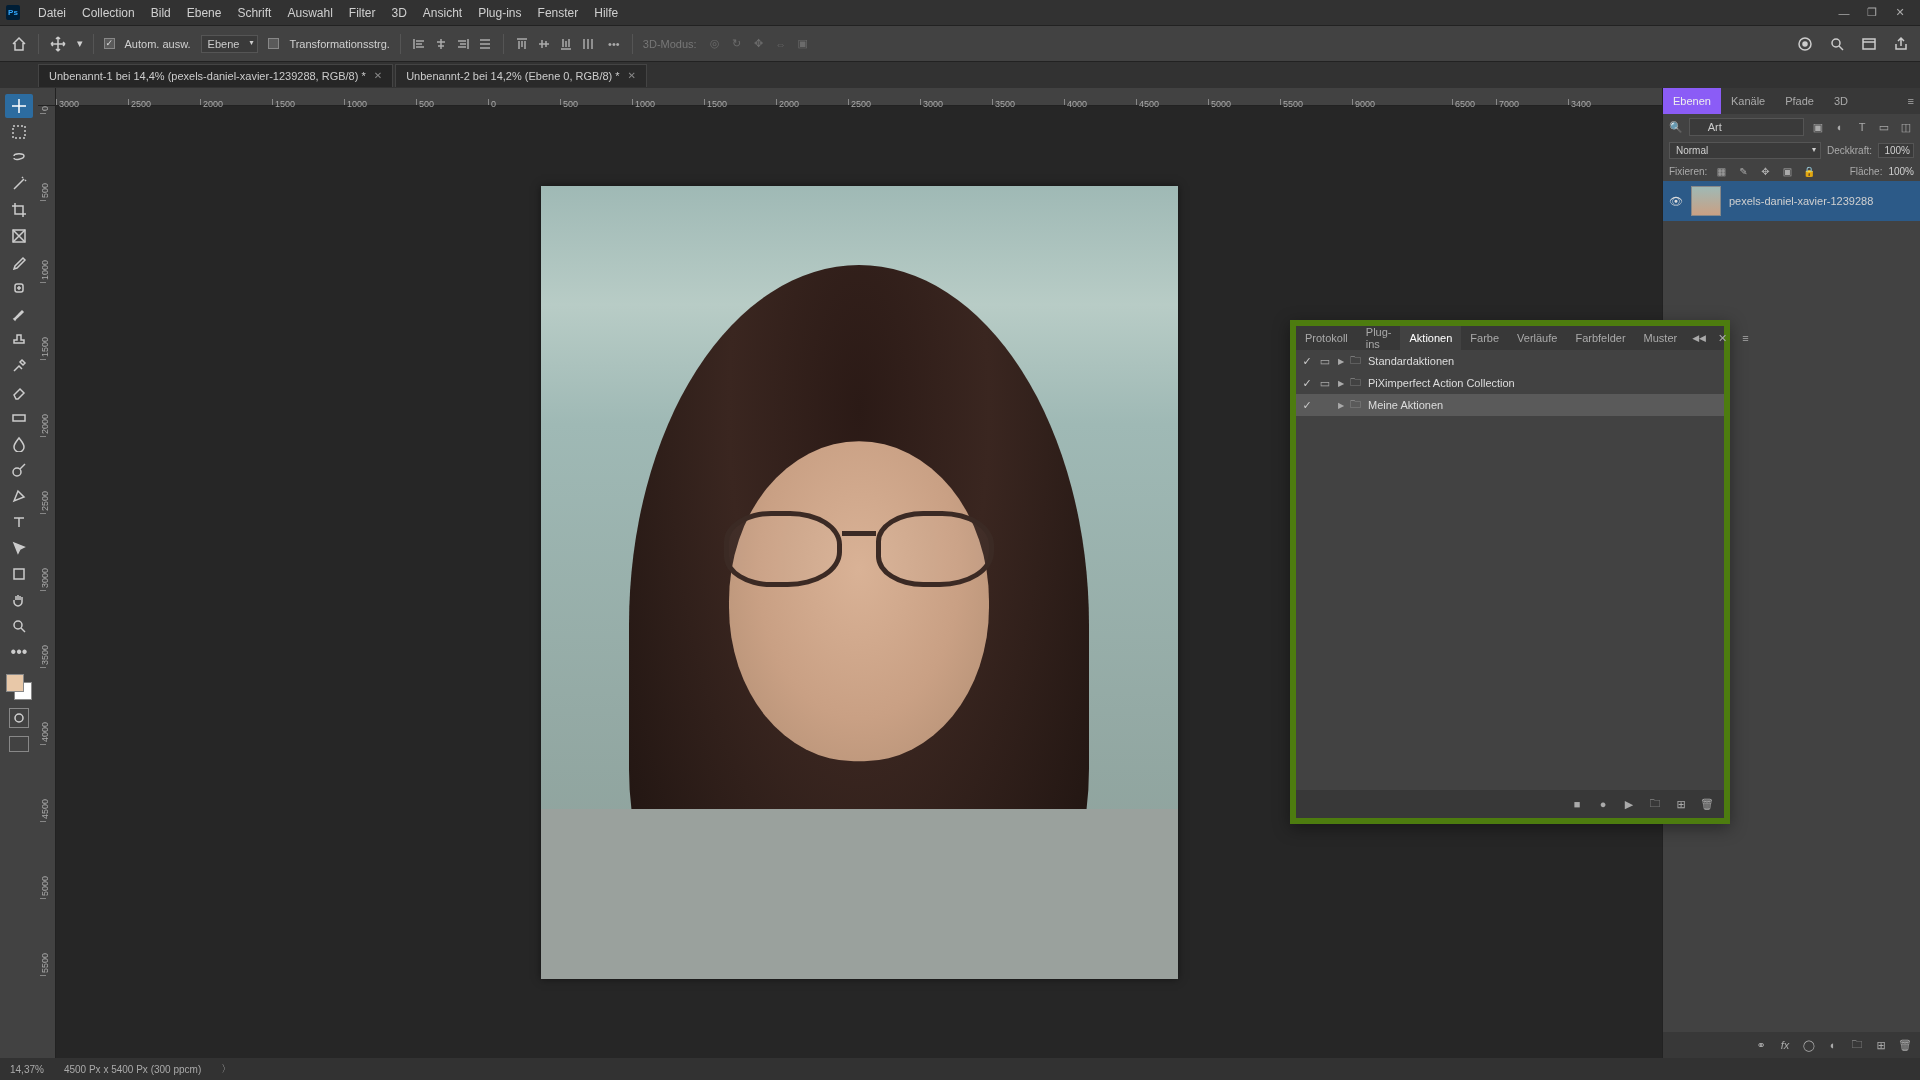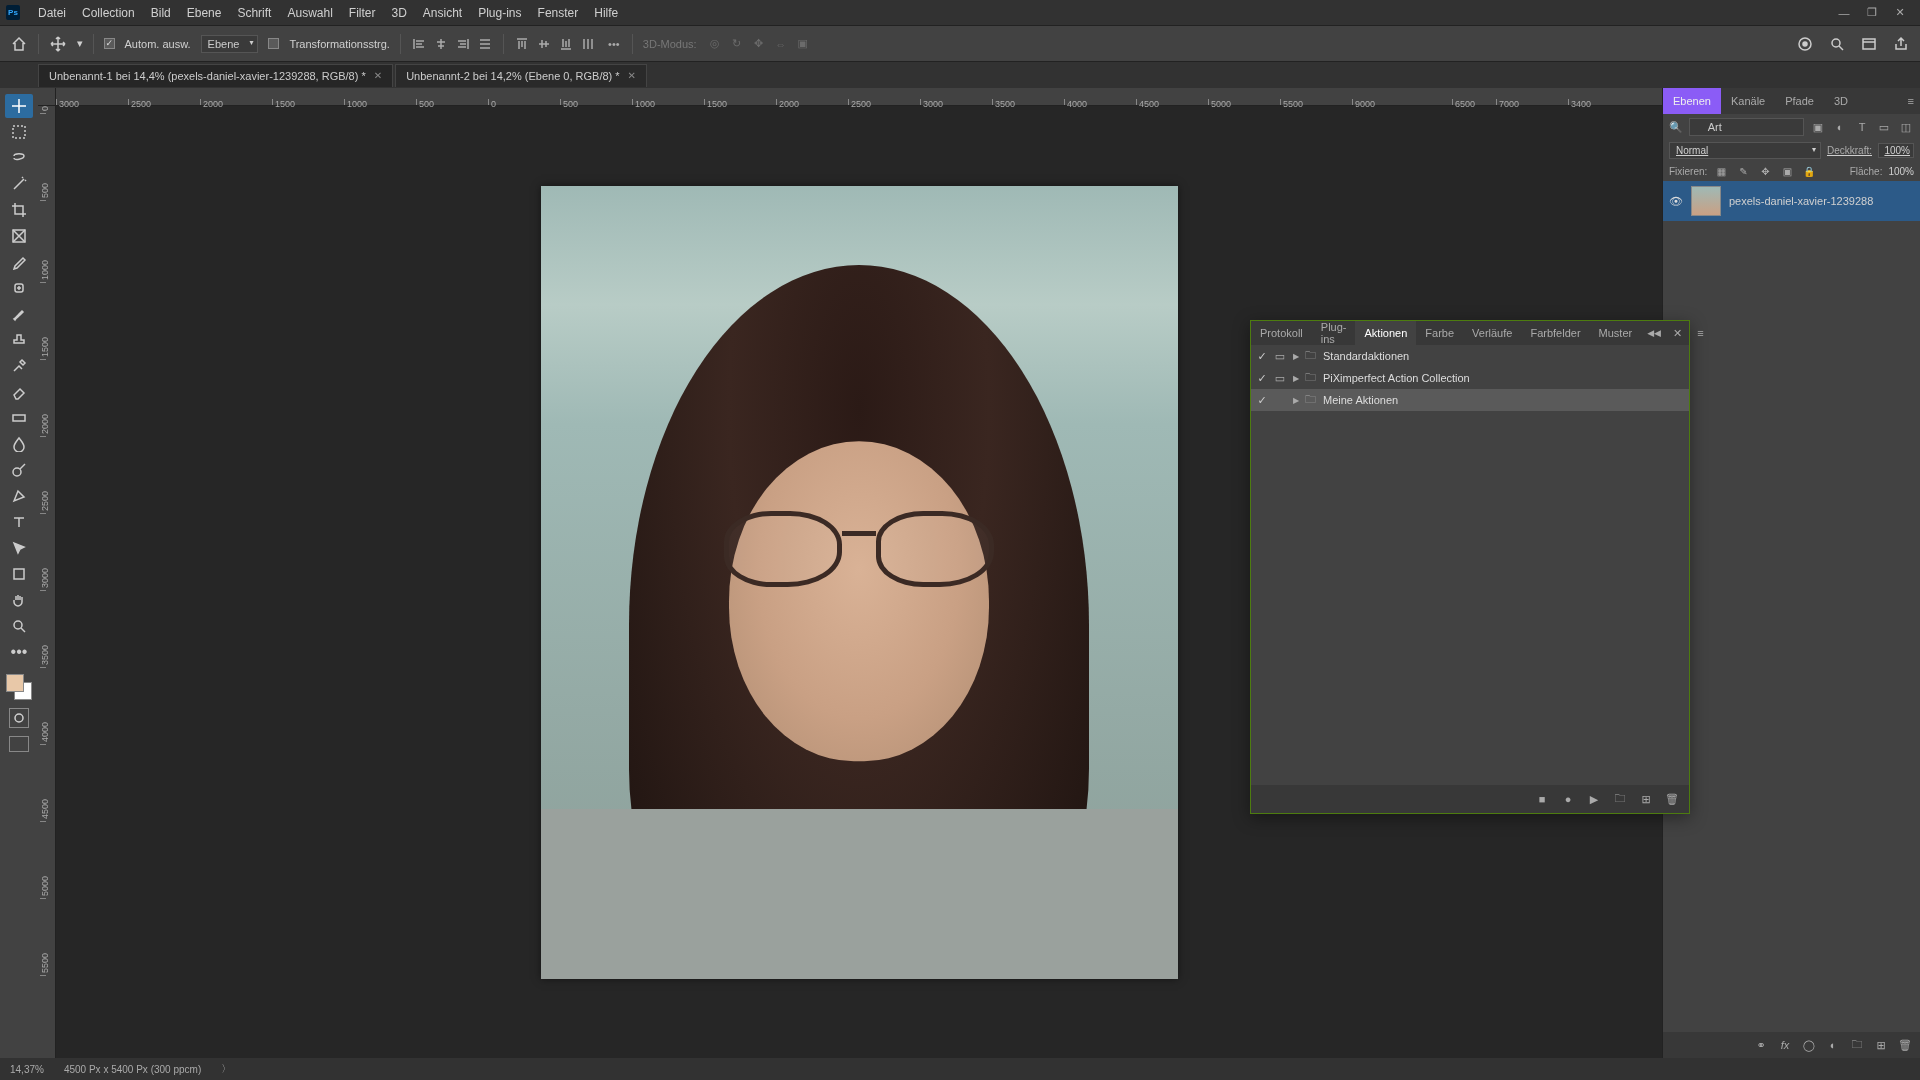--- a/index.html
+++ b/index.html
@@ -64,34 +64,34 @@
 
 
 .rightcol { width: 258px; background: #424242; border-left: 1px solid #222; display: flex; flex-direction: column; }
 .panel-tabs { display: flex; font-size: 11px; background: #383838; height: 26px; align-items: center; }
 .panel-tabs .pt { padding: 0 10px; color: #aaa; height: 100%; display: flex; align-items: center; }
 .panel-tabs .pt.active { background: #8b5cf6; color: #eee; }
 .panel-tabs .pt.last { margin-left: auto; padding-right: 6px; }
 .search-row { display: flex; align-items: center; padding: 4px 6px; gap: 6px; font-size: 11px; }
 .search-row .search-input { flex: 1; background: #3a3a3a; border: 1px solid #555; padding: 2px 4px 2px 18px; font-size: 11px; color: #ccc; position: relative; }
 .search-row .sicon { width: 16px; height: 16px; color: #aaa; display: flex; align-items: center; justify-content: center; }
-.blend-row { display: flex; align-items: center; padding: 2px 6px; gap: 6px; font-size: 10px; text-decoration: underline; }
+.blend-row { display: flex; align-items: center; padding: 2px 6px; gap: 6px; font-size: 10px; }
 .blend-row .dropdown { flex: 1; background: #3a3a3a; border: 1px solid #555; padding: 2px 6px; position: relative; }
 .blend-row .dropdown::after { content: "▾"; position: absolute; right: 4px; font-size: 8px; }
 .blend-row .lbl { color: #aaa; }
 .blend-row .val { width: 36px; background: #3a3a3a; border: 1px solid #555; padding: 1px 3px; text-align: right; }
 .lock-row { display: flex; align-items: center; padding: 2px 6px; gap: 6px; font-size: 10px; }
 .lock-row .lbl { color: #aaa; }
 .lock-row .li { width: 16px; height: 16px; color: #aaa; display: flex; align-items: center; justify-content: center; }
 .layer-row { display: flex; align-items: center; padding: 4px 6px; gap: 8px; background: #2c5a88; font-size: 11px; height: 40px; }
 .layer-row .eye { width: 14px; color: #ddd; }
 .layer-row .thumb { width: 30px; height: 30px; background: linear-gradient(180deg,#9fb9b5,#c9a084); border: 1px solid #888; }
 
 
-.float-panel { position: absolute; left: 1250px; top: 320px; width: 440px; background: #3b82f6; border: 1px solid #4d7c0f; box-shadow: 0 4px 16px rgba(0,0,0,.4); font-size: 11px; }
+.float-panel { position: absolute; left: 1290px; top: 320px; width: 440px; background: #3b82f6; border: 6px solid #4d7c0f; box-shadow: 0 4px 16px rgba(0,0,0,.4); font-size: 11px; }
 .float-panel .tabs { display: flex; background: #383838; align-items: center; height: 24px; }
 .float-panel .tabs .ft { padding: 0 9px; color: #aaa; height:100%; display:flex; align-items:center; }
 .float-panel .tabs .ft.active { background: #424242; color: #fff; }
 .float-panel .tabs .collapse { margin-left: auto; padding: 0 6px; color: #aaa; font-size: 9px; }
 .float-panel .tabs .close { padding: 0 6px; color: #aaa; }
 .float-panel .body { max-height: 460px; min-height: 440px; background: #424242; }
 .action-row { display: flex; align-items: center; height: 22px; padding: 0 4px; gap: 4px; }
 .action-row.sel { background: #5a5a5a; }
 .action-row .chk { width: 14px; text-align: center; color: #ccc; }
 .action-row .dlg { width: 14px; text-align: center; color: #aaa; }

